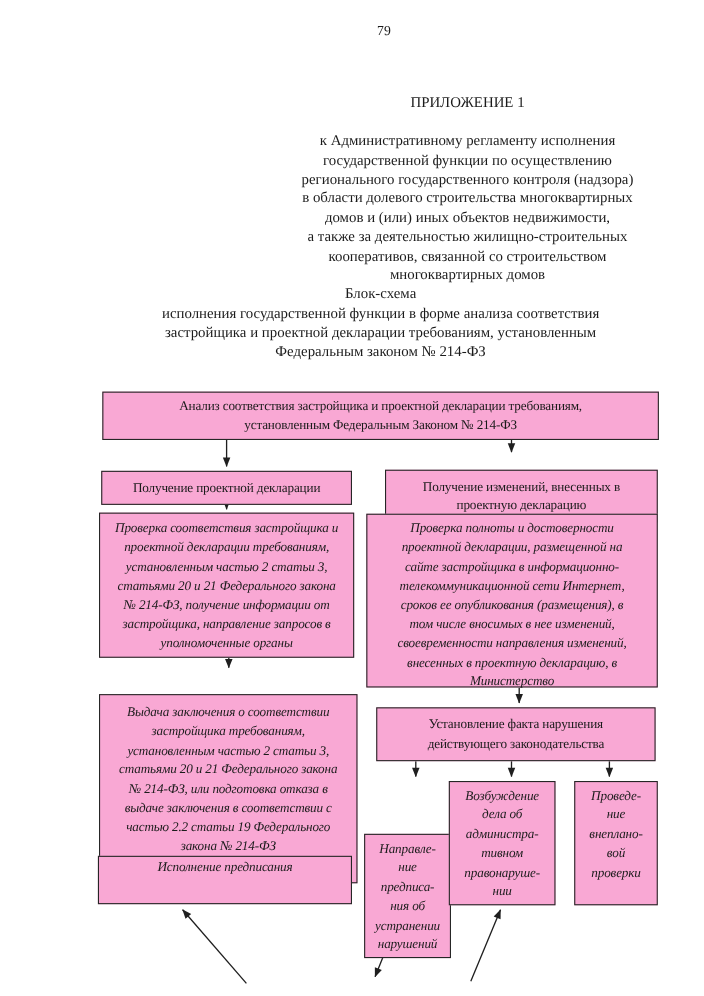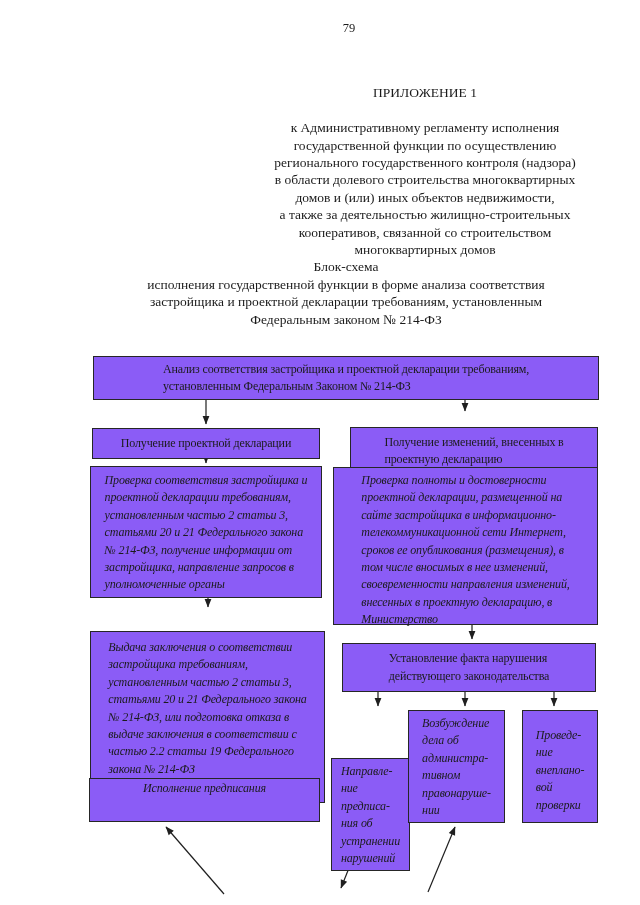--- a/index.html
+++ b/index.html
@@ -42,43 +42,43 @@
     top: 258px;
     left: 36px;
     width: 620px;
     font-size: 13.5px;
     line-height: 17.6px;
   }
   .fbox {
     position: absolute;
     box-sizing: border-box;
     border: 1.5px solid #262626;
-    background: #8b5cf6;
+    background: #f9a8d4;
     display: flex;
     justify-content: center;
-    text-align: left;
+    text-align: center;
     white-space: pre-line;
     font-size: 12px;
     line-height: 17.4px;
     letter-spacing: -0.15px;
   }
   .vcenter { align-items: center; }
   .vtop { align-items: flex-start; font-style: italic; }
 
   .b-analysis        { left: 93px;  top: 356px; width: 506px; height: 44px; }
   .b-get-declaration { left: 92px;  top: 428px; width: 228px; height: 31px; }
   .b-get-changes     { left: 350px; top: 427px; width: 248px; height: 48px; }
   .b-check-compliance   { left: 90px;  top: 466px; width: 232px; height: 132px; padding-top: 5px; }
   .b-check-completeness { left: 333px; top: 467px; width: 265px; height: 158px; padding-top: 4px; }
   .b-issue-conclusion   { left: 90px;  top: 631px; width: 235px; height: 172px; padding-top: 7px; }
   .b-violation-fact     { left: 342px; top: 643px; width: 254px; height: 49px; }
   .b-execute-prescription { left: 89px; top: 778px; width: 231px; height: 44px; padding-top: 1px; }
   .b-send-prescription  { left: 331px; top: 710px; width: 79px; height: 113px; padding-top: 4px; margin-top: 48px; }
   .b-admin-case         { left: 408px; top: 710px; width: 97px; height: 113px; padding-top: 4px; }
-  .b-unscheduled        { left: 522px; top: 710px; width: 76px; height: 113px; padding-top: 16px; }
+  .b-unscheduled        { left: 522px; top: 710px; width: 76px; height: 113px; padding-top: 4px; }
 
   svg.connectors {
     position: absolute;
     left: 0;
     top: 0;
     width: 640px;
     height: 905px;
     pointer-events: none;
   }
   svg.connectors line {

